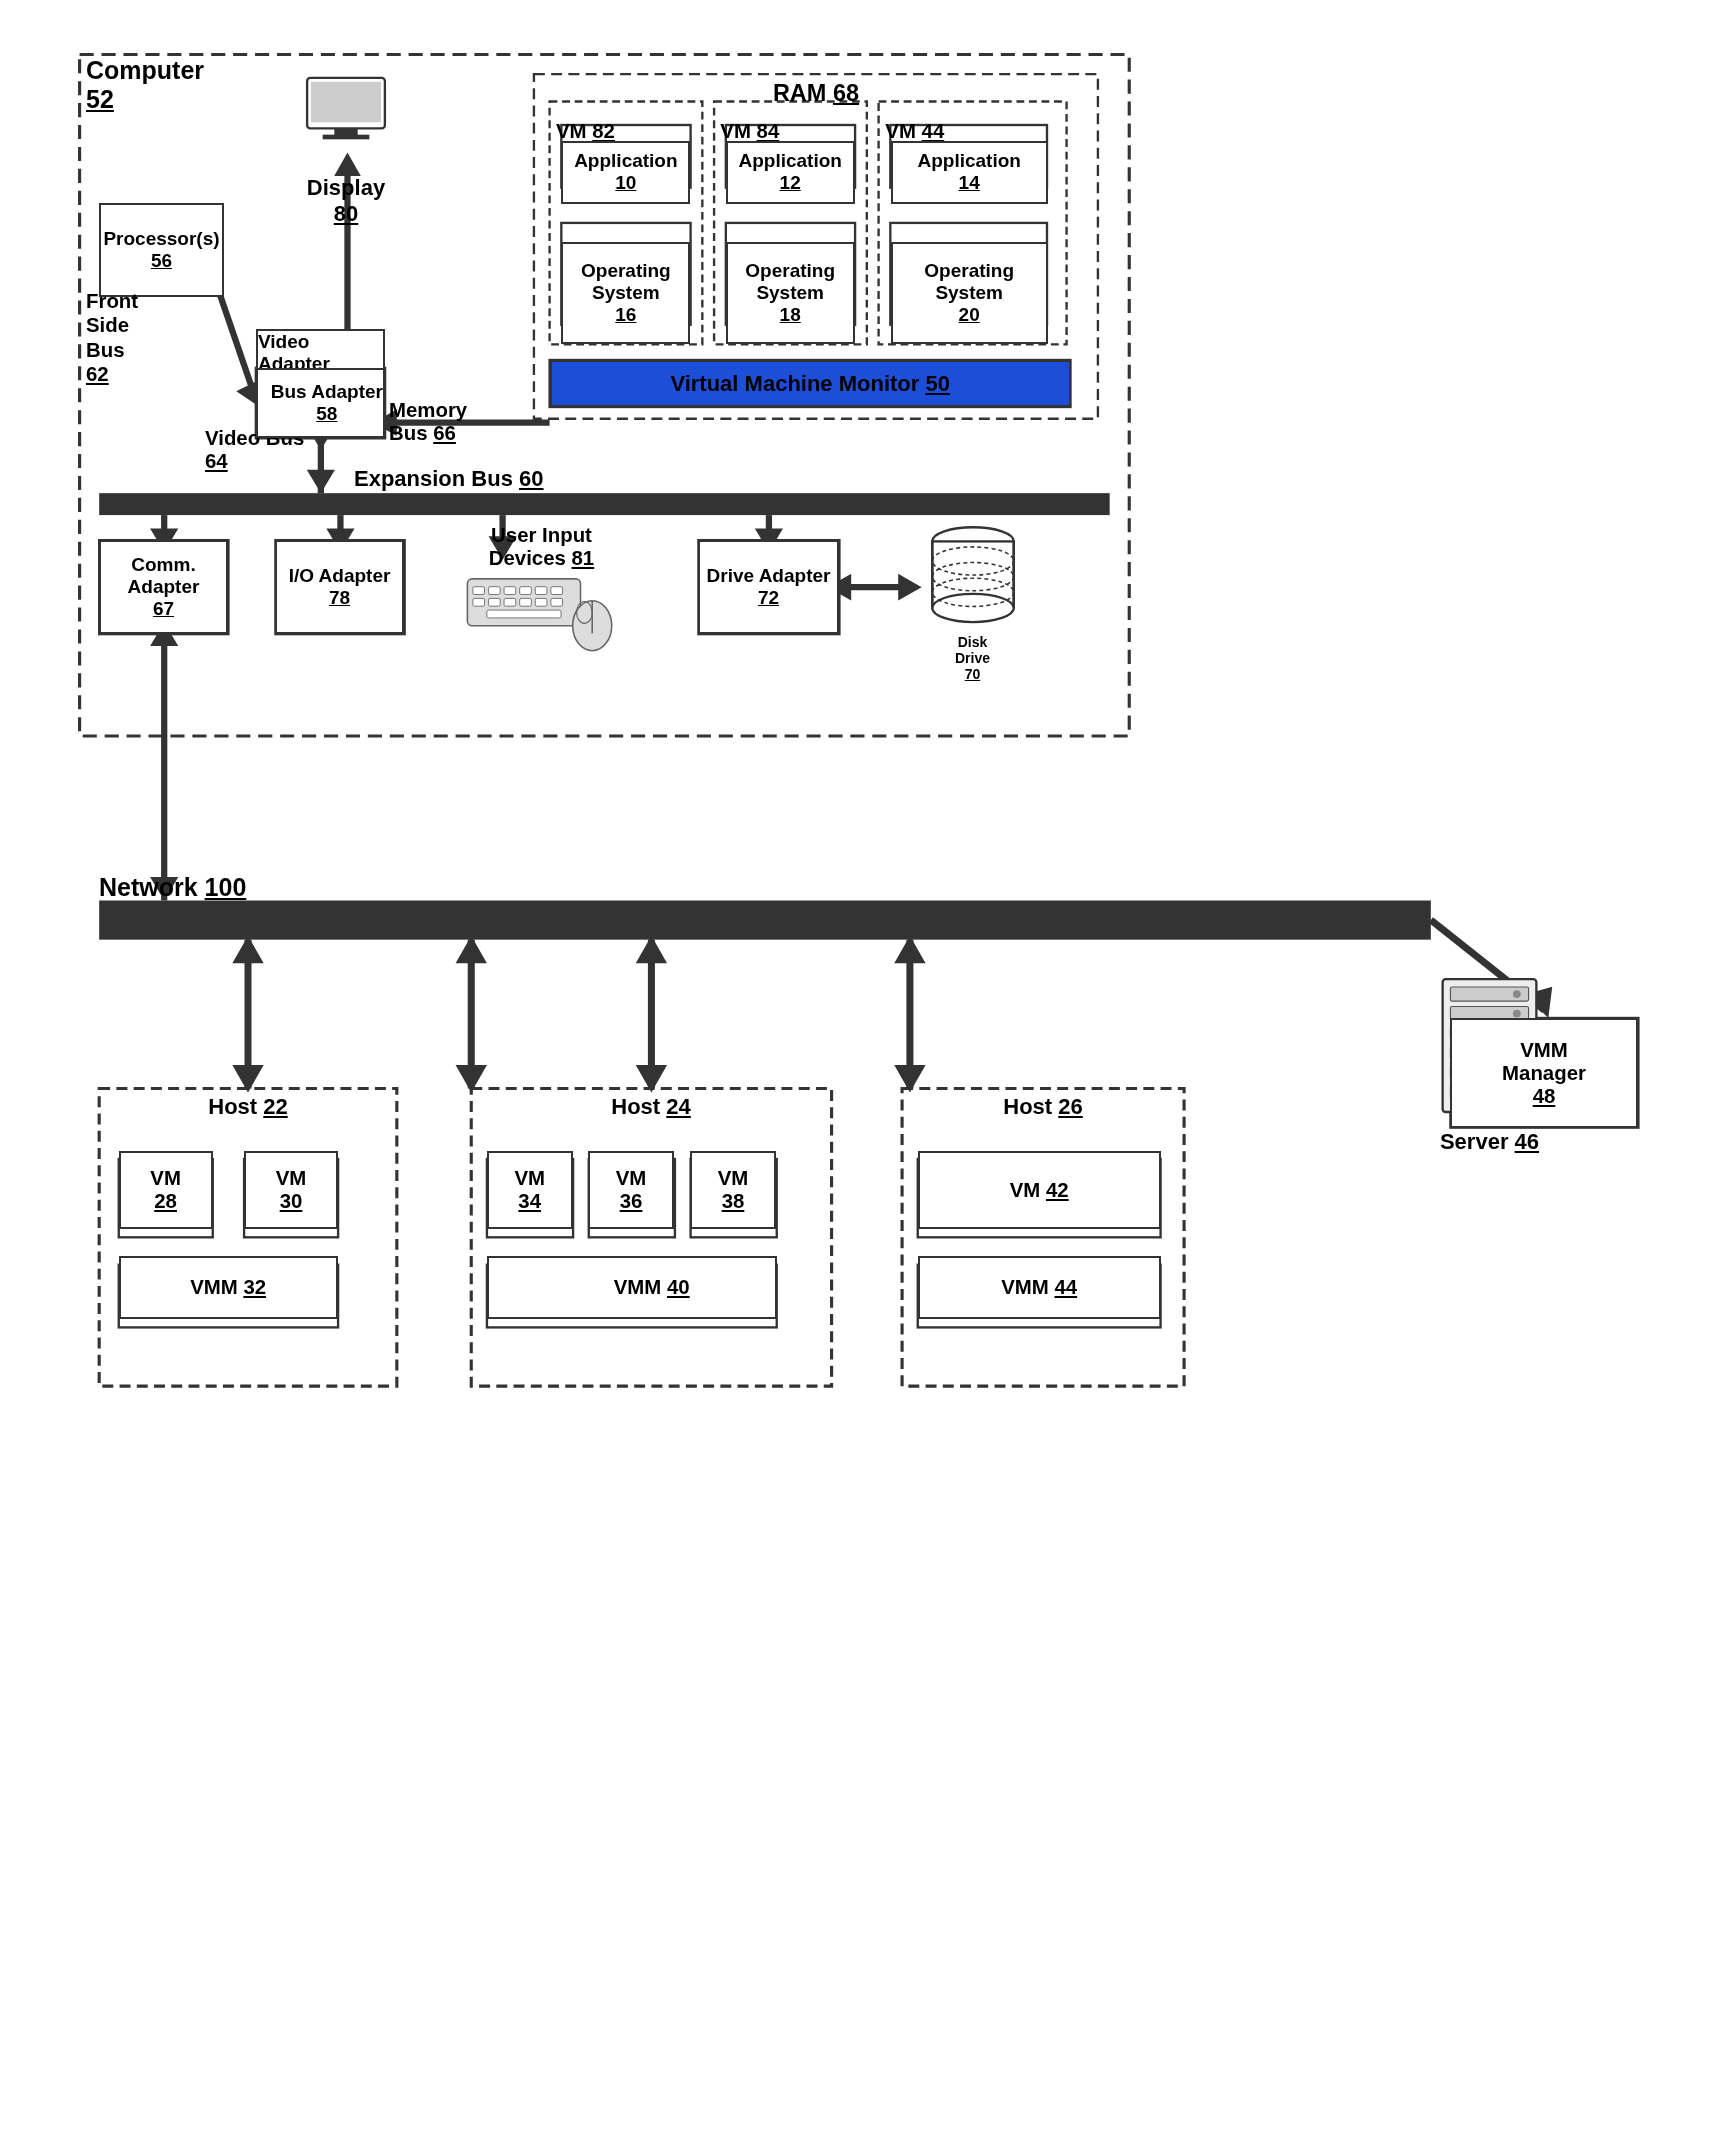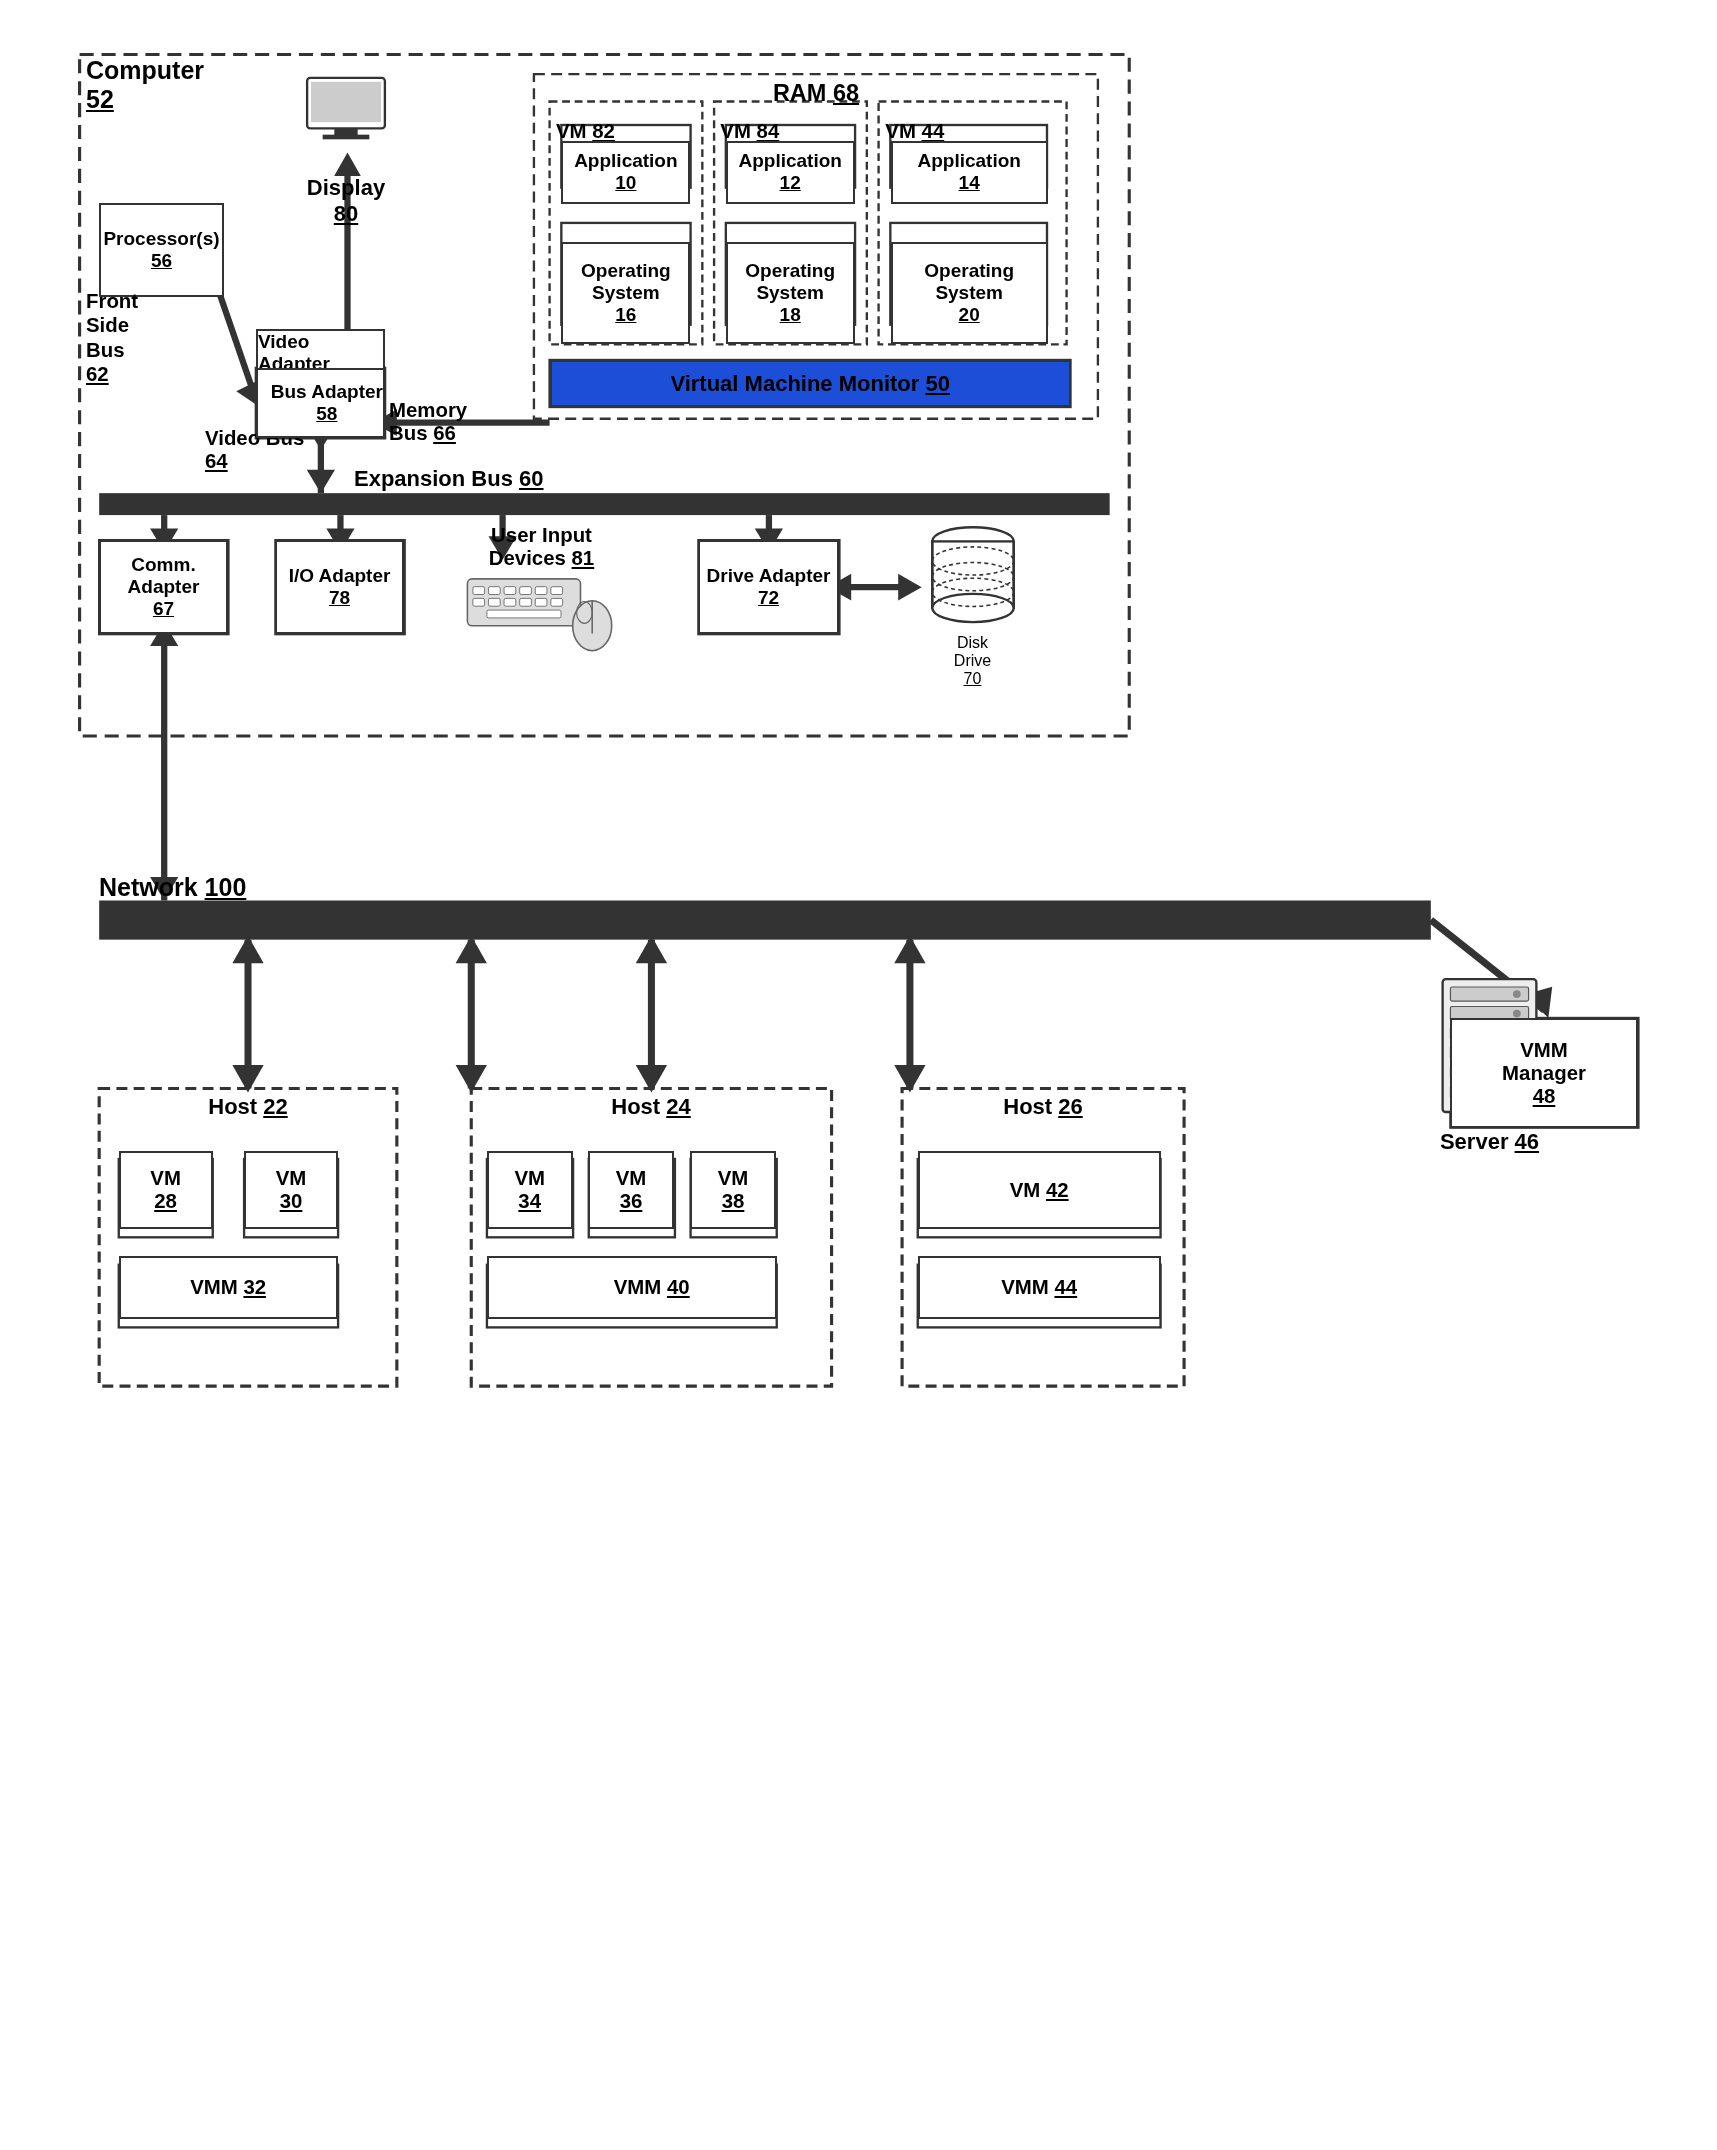--- a/index.html
+++ b/index.html
@@ -316,21 +316,21 @@
     <svg width="94" height="110" viewBox="0 0 120 140" style="display:block;margin:0 auto;">
       <ellipse cx="60" cy="22" rx="52" ry="18" fill="#fff" stroke="#333" stroke-width="3"></ellipse>
       <rect x="8" y="22" width="104" height="85" fill="#fff" stroke="#333" stroke-width="3"></rect>
       <line x1="8" y1="22" x2="8" y2="107" stroke="#333" stroke-width="3"></line>
       <line x1="112" y1="22" x2="112" y2="107" stroke="#333" stroke-width="3"></line>
       <ellipse cx="60" cy="107" rx="52" ry="18" fill="#fff" stroke="#333" stroke-width="3"></ellipse>
       <ellipse cx="60" cy="47" rx="52" ry="18" fill="none" stroke="#333" stroke-width="2" stroke-dasharray="5,4"></ellipse>
       <ellipse cx="60" cy="67" rx="52" ry="18" fill="none" stroke="#333" stroke-width="2" stroke-dasharray="5,4"></ellipse>
       <ellipse cx="60" cy="87" rx="52" ry="18" fill="none" stroke="#333" stroke-width="2" stroke-dasharray="5,4"></ellipse>
     </svg>
-    <div style="font-size:16px;font-weight:normal;">
+    <div style="font-size:14px;font-weight:bold;">
       Disk<br>Drive<br><u>70</u>
     </div>
   </div>
 
   <div style="position:absolute;top:842px;left:43px;font-size:25px;font-weight:bold;">
     Network <u>100</u>
   </div>
 
   <div style="position:absolute;top:1057px;left:43px;width:298px;">
     <div style="font-size:22px;font-weight:bold;text-align:center;padding:6.3px;">

